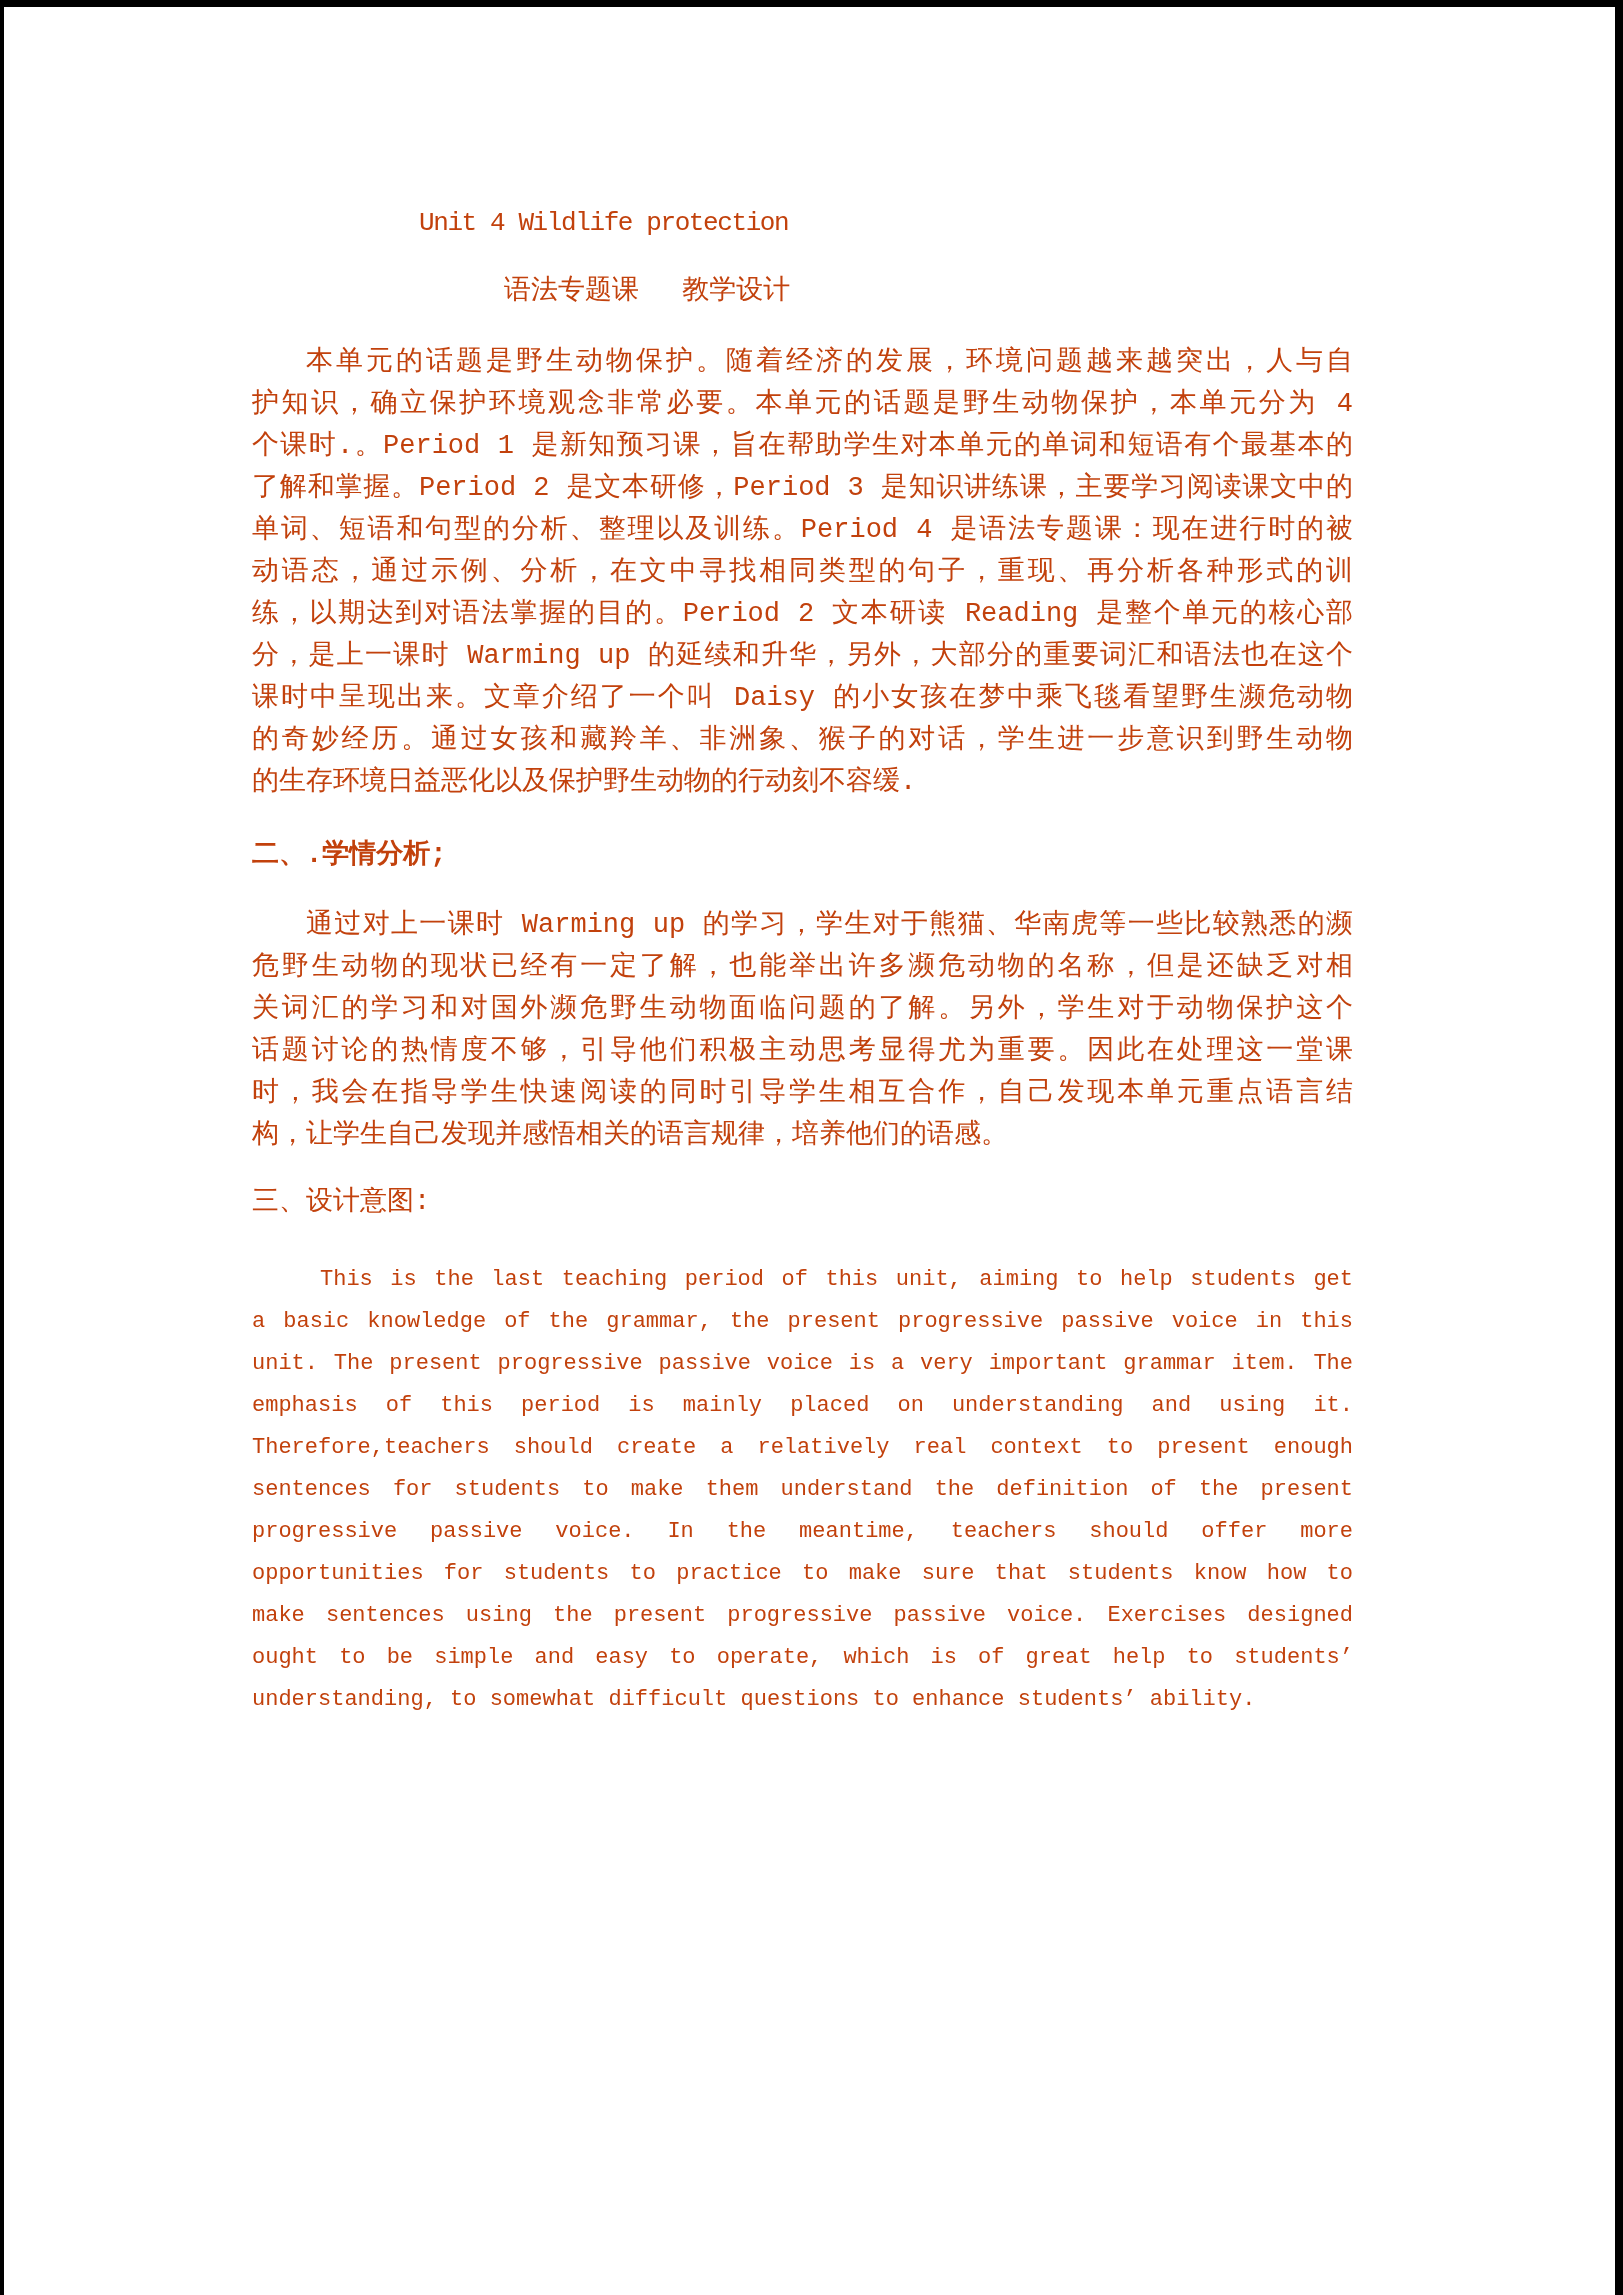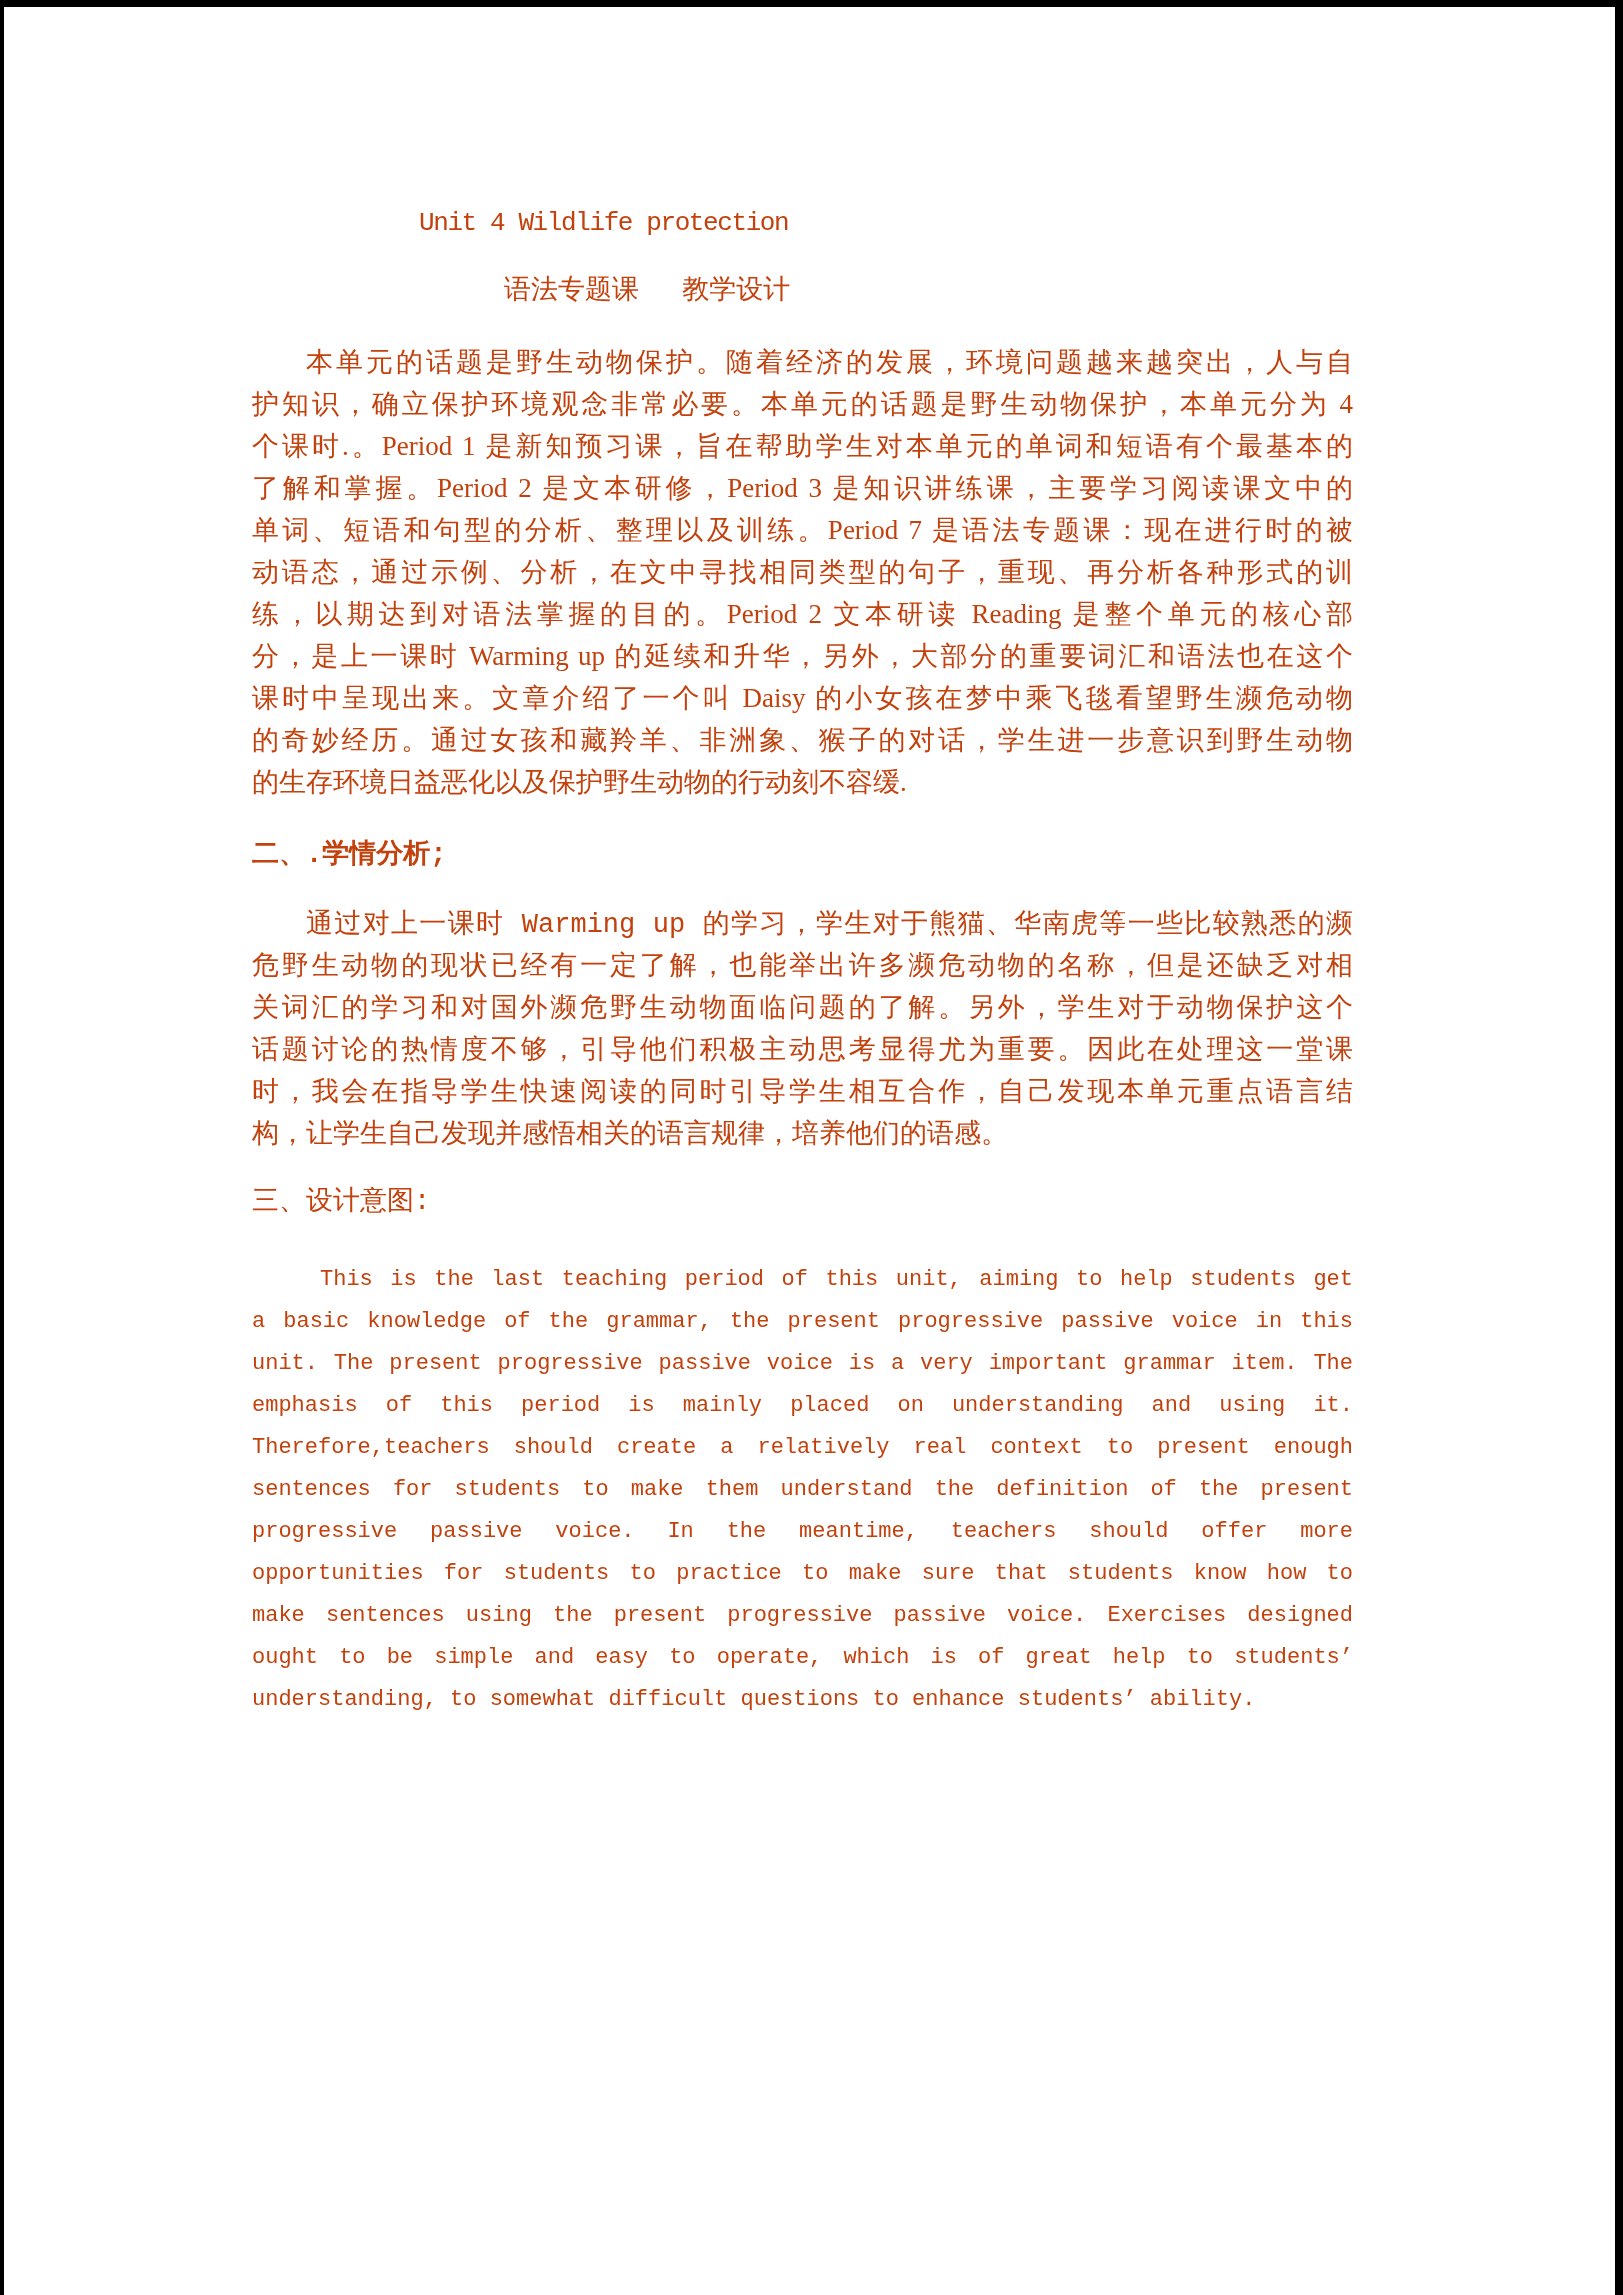--- a/index.html
+++ b/index.html
@@ -29,21 +29,21 @@
     letter-spacing: -1.4px;
     white-space: pre;
   }
   .doc-subtitle {
     margin: 26px 0 0 252px;
     font-size: 27px;
     white-space: pre;
   }
   .section-heading { white-space: pre; }
   #section-1 .section-heading { margin-top: 240px; }
-  #section-1 .section-paragraph { margin-top: 29px; font-family: Liberation Serif, serif; }
+  #section-1 .section-paragraph { margin-top: 29px; }
   #section-2 .section-heading { margin-top: 31px; font-weight: bold; }
   #section-2 .section-paragraph { margin-top: 28px; }
   #section-3 .section-heading { margin-top: 25px; }
   #section-3 .section-paragraph { margin-top: 28px; }
   .line {
     height: 42px;
     text-align: justify;
     text-align-last: justify;
     text-justify: inter-character;
     overflow: hidden;
@@ -65,21 +65,21 @@
   <div class="doc-title">Unit 4 Wildlife protection</div>
 
   <div class="doc-subtitle">语法专题课　 教学设计</div>
 
   <div class="section" id="section-1">
     <div class="section-paragraph">
         <div class="line">本单元的话题是野生动物保护。随着经济的发展，环境问题越来越突出，人与自</div>
         <div class="line">护知识，确立保护环境观念非常必要。本单元的话题是野生动物保护，本单元分为 4</div>
         <div class="line">个课时.。Period 1 是新知预习课，旨在帮助学生对本单元的单词和短语有个最基本的</div>
         <div class="line">了解和掌握。Period 2 是文本研修，Period 3 是知识讲练课，主要学习阅读课文中的</div>
-        <div class="line">单词、短语和句型的分析、整理以及训练。Period 7 是语法专题课：现在进行时的被</div>
+        <div class="line">单词、短语和句型的分析、整理以及训练。Period 4 是语法专题课：现在进行时的被</div>
         <div class="line">动语态，通过示例、分析，在文中寻找相同类型的句子，重现、再分析各种形式的训</div>
         <div class="line">练，以期达到对语法掌握的目的。Period 2 文本研读 Reading 是整个单元的核心部</div>
         <div class="line">分，是上一课时 Warming up 的延续和升华，另外，大部分的重要词汇和语法也在这个</div>
         <div class="line">课时中呈现出来。文章介绍了一个叫 Daisy 的小女孩在梦中乘飞毯看望野生濒危动物</div>
         <div class="line">的奇妙经历。通过女孩和藏羚羊、非洲象、猴子的对话，学生进一步意识到野生动物</div>
         <div class="line last">的生存环境日益恶化以及保护野生动物的行动刻不容缓.</div>
       </div>
   </div>
 
   <div class="section" id="section-2">

